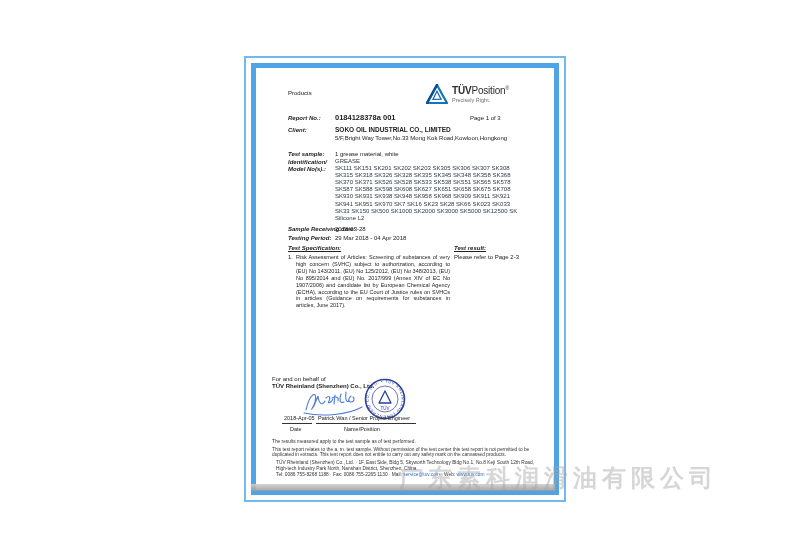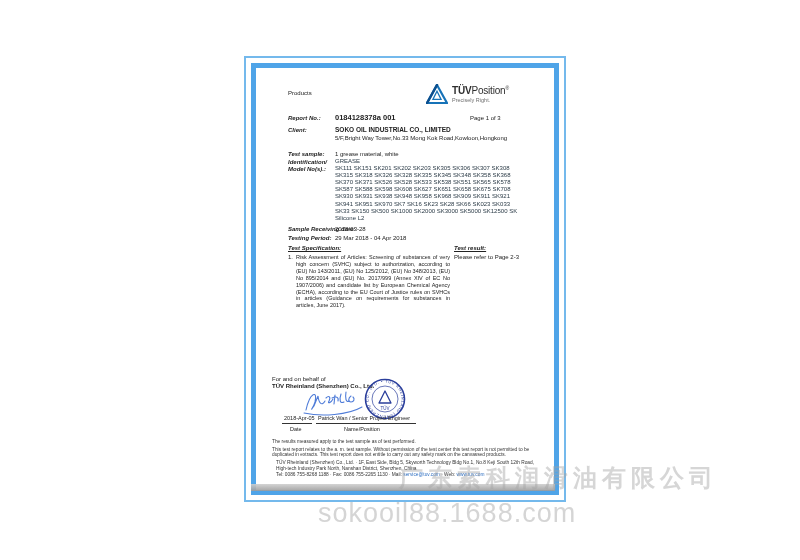--- a/index.html
+++ b/index.html
@@ -151,15 +151,14 @@
           <p class="addr"><span>Tel: 0086 755-8268 1188 · Fax: 0086 755-2265 1130 · Mail: </span><span class="link">service@tuv.com</span><span> · Web: </span><span class="link">www.tuv.com</span></p>
         </div>
 
       </div>
     </div>
   </div>
 
   <div class="scanbar"></div>
 
   <div class="wm-cn">广东索科润滑油有限公司</div>
-  <div class="wm-url">sokooil88.1688.com</div>
 
 </div>
 
 </body></html>

